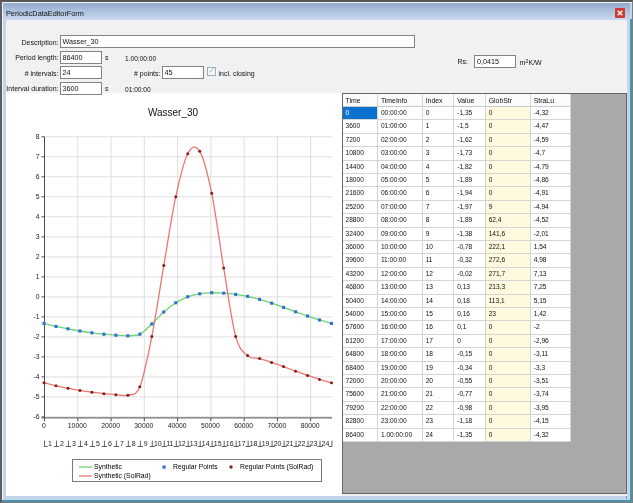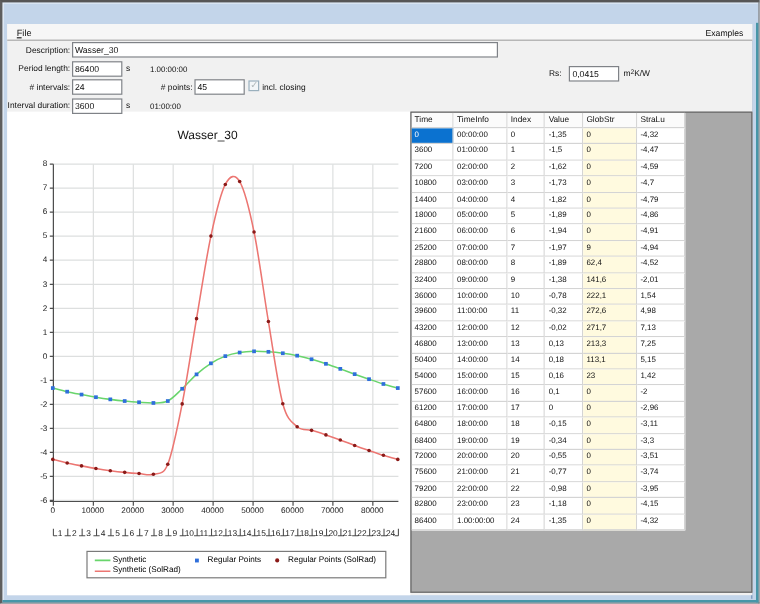--- a/index.html
+++ b/index.html
@@ -28,26 +28,29 @@
 .row { position:absolute; left:0; width:228px; background:#fff; }
 .c { position:absolute; top:0; border-right:1px solid #d4d4d4; border-bottom:1px solid #d4d4d4; font-size:6.6px; line-height:12.5px; padding-left:3px; color:#101010; background:#fff; }
 .c.y { background:#fffadf; }
 .c.sel { background:#0b72d0; color:#fff; }
 </style></head>
 <body>
 <div id="win">
  <div id="tealr"></div>
     <div id="tealb"></div>
     <div id="bluel"></div>
+ <div id="title">
+      <span>PeriodicDataEditorForm</span>
+      <div id="close">
+        <svg width="10" height="10">
+          <path d="M2.7 2.7 L7.3 7.3 M7.3 2.7 L2.7 7.3" stroke="#fff" stroke-width="1.4"></path>
+        </svg>
+      </div>
+    </div>
  <div id="client">
-  <div id="menubar">
-        <span class="file"><u>F</u>ile</span>
-        <span class="fu"></span>
-        <span class="ex">Examples</span>
-      </div>
   <div id="chartbg"></div>
   <div class="lbl" style="left:0px;top:18.5px;width:52.5px;">Description:</div>
   <div class="tb" style="left:53.5px;top:15px;width:355px;">Wasser_30</div>
   <div class="lbl" style="left:0px;top:34px;width:52.5px;">Period length:</div>
   <div class="tb" style="left:53.5px;top:30.5px;width:42px;">86400</div>
   <div class="txt" style="left:99px;top:34px;">s</div>
   <div class="txt" style="left:119px;top:34.5px;font-size:6.6px;">1.00:00:00</div>
   <div class="lbl" style="left:0px;top:49.5px;width:52.5px;"># intervals:</div>
   <div class="tb" style="left:53.5px;top:46px;width:42px;">24</div>
   <div class="lbl" style="left:100px;top:49.5px;width:54.5px;"># points:</div>

